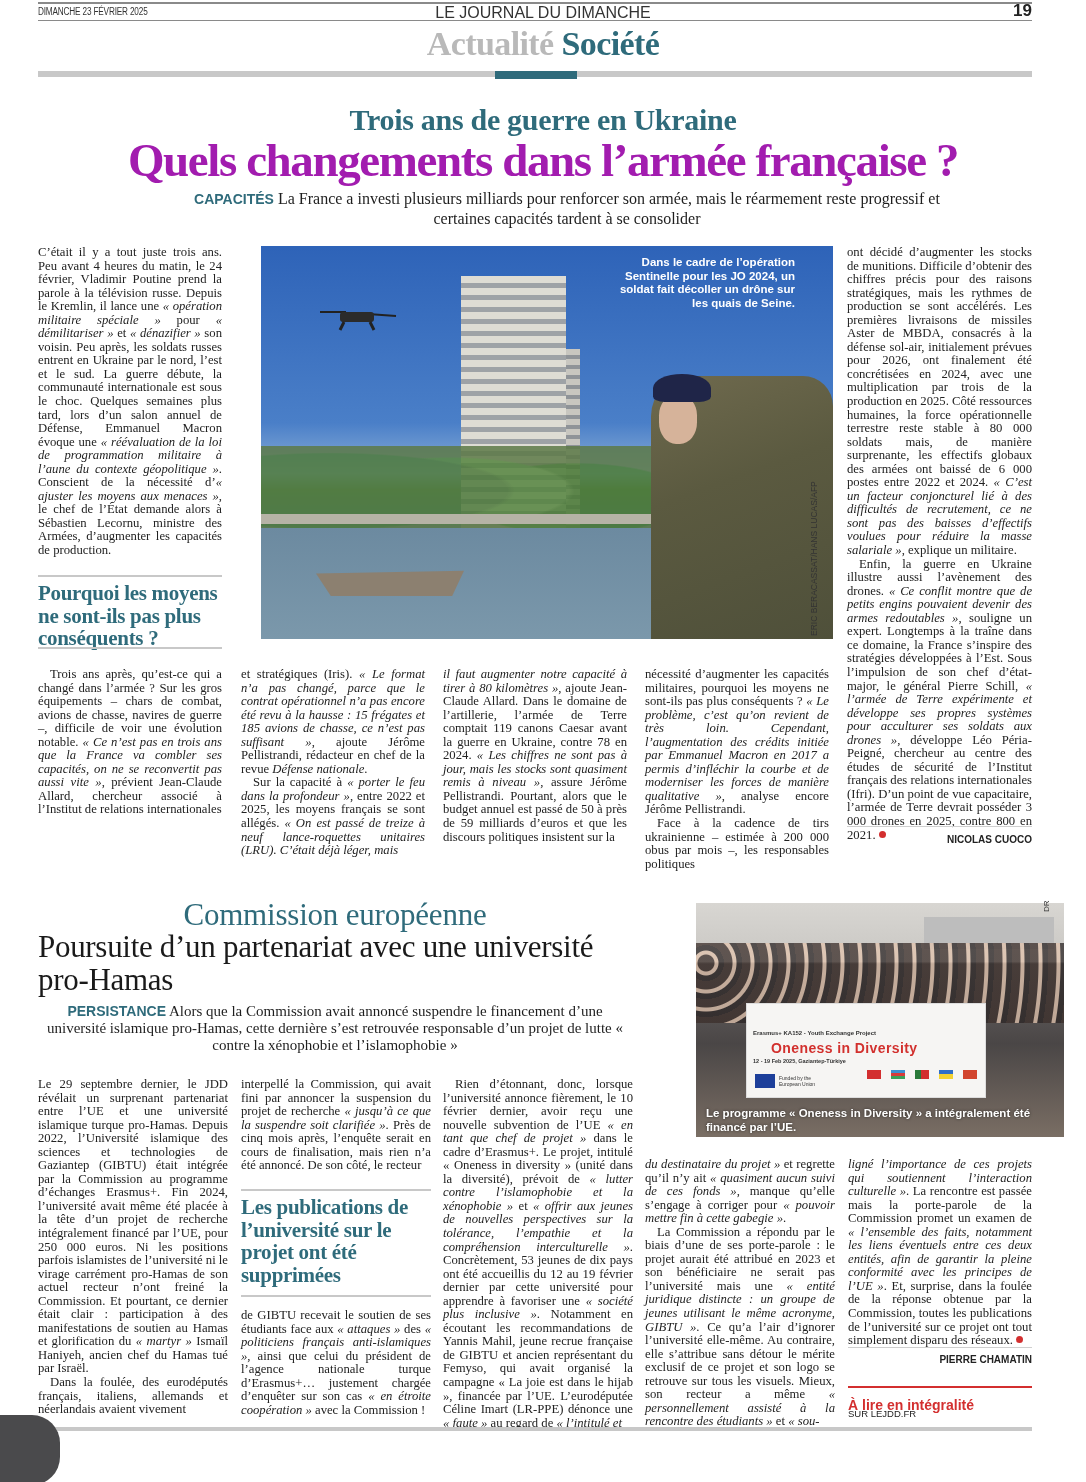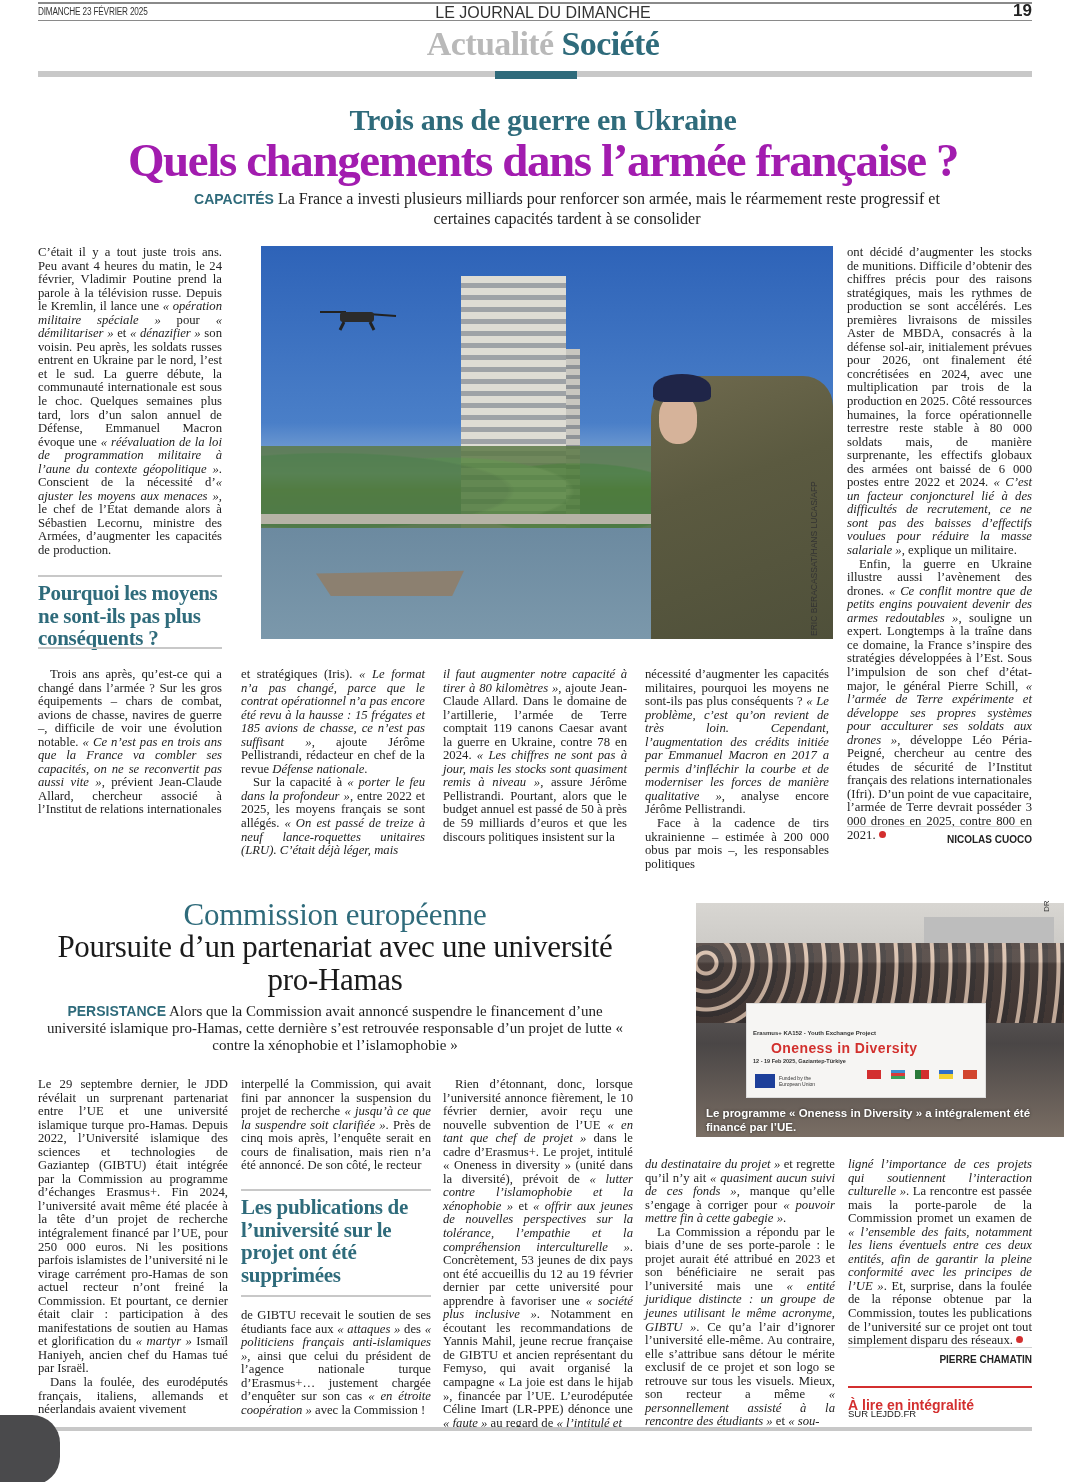--- a/index.html
+++ b/index.html
@@ -59,21 +59,21 @@
   .photo1 .face { position: absolute; left: 398px; top: 150px; width: 38px; height: 48px; background: #d6b39a; border-radius: 40% 40% 45% 45%; }
   .photo-caption1 { position: absolute; right: 38px; top: 10px; width: 190px; text-align: right; font-family: "Liberation Sans", sans-serif; font-weight: bold; font-size: 11.5px; line-height: 13.5px; color: #ffffff; }
   .credit1 { left: 809px; top: 636px; transform: rotate(-90deg); transform-origin: left top; font-family: "Liberation Sans", sans-serif; font-size: 8.5px; color: #333; white-space: nowrap; width: 200px; }
 
   .sig1-rule { left: 847px; top: 826px; width: 185px; height: 1px; background: #cfcfcf; }
   .sig1 { left: 847px; top: 834px; width: 185px; text-align: right; font-family: "Liberation Sans", sans-serif; font-weight: bold; font-size: 10px; color: #222; }
   .end-dot { display: inline-block; width: 7px; height: 7px; border-radius: 50%; background: #d32f2f; margin-left: 3px; vertical-align: 1px; }
 
   
   .kicker2 { left: 38px; width: 594px; top: 897px; text-align: center; color: #2f6b7b; font-size: 31px; letter-spacing: -0.2px; }
-  .headline2 { left: 38px; width: 594px; top: 930px; text-align: center; color: #1a1a1a; font-size: 31px; line-height: 33px; letter-spacing: -0.3px; }
+  .headline2 { left: 38px; width: 594px; top: 930px; text-align: left; color: #1a1a1a; font-size: 31px; line-height: 33px; letter-spacing: -0.3px; }
   .chapo2 { left: 38px; width: 594px; top: 1003px; text-align: center; font-size: 15px; line-height: 17px; color: #1e1e1e; }
 
   .photo2 { left: 696px; top: 903px; width: 368px; height: 234px; overflow: hidden; background: linear-gradient(#d8d6d2 0%, #c9c7c3 25%, #6e6a68 26%, #4a4646 60%, #7a6e64 100%); }
   .photo2 .hood { position: absolute; right: 10px; top: 14px; width: 130px; height: 32px; background: #bdbdbd; }
   .photo2 .crowd { position: absolute; left: 0; top: 40px; width: 100%; height: 80px; background: repeating-radial-gradient(circle at 10px 20px, #3b2e2a 0 8px, #e2c4ae 9px 12px, #2a2424 13px 18px); opacity: 0.75; }
   .photo2 .banner { position: absolute; left: 50px; top: 100px; width: 240px; height: 95px; background: #f6f5f3; border: 1px solid #ddd; }
   .banner .b-sub { position: absolute; left: 6px; top: 26px; font-family: "Liberation Sans", sans-serif; font-weight: bold; font-size: 6px; color: #333; }
   .banner .b-title { position: absolute; left: 24px; top: 36px; font-family: "Liberation Sans", sans-serif; font-weight: bold; font-size: 14px; color: #d2302d; letter-spacing: 0.4px; }
   .banner .b-date { position: absolute; left: 6px; top: 54px; font-family: "Liberation Sans", sans-serif; font-weight: bold; font-size: 5.5px; color: #333; }
   .banner .b-eu { position: absolute; left: 8px; top: 70px; width: 20px; height: 14px; background: #1d3f9a; }
@@ -169,20 +169,21 @@
   <svg class="drone" viewBox="0 0 84 28">
     <line x1="4" y1="8" x2="30" y2="8" stroke="#222" stroke-width="2"></line>
     <line x1="52" y1="10" x2="80" y2="12" stroke="#222" stroke-width="2"></line>
     <rect x="24" y="8" width="34" height="10" rx="3" fill="#2b2b2b"></rect>
     <line x1="28" y1="18" x2="24" y2="26" stroke="#222" stroke-width="3"></line>
     <line x1="54" y1="18" x2="58" y2="26" stroke="#222" stroke-width="3"></line>
   </svg>
   <div class="soldier"></div>
   <div class="face"></div>
   <div class="beret"></div>
+  <div class="photo-caption1">Dans le cadre de l’opération Sentinelle pour les JO 2024, un soldat fait décoller un drône sur les quais de Seine.</div>
 </div>
 <div class="abs credit1">ERIC BERACASSAT/HANS LUCAS/AFP</div>
 
 <div class="abs kicker2">Commission européenne</div>
 <div class="abs headline2">Poursuite d’un partenariat avec une université pro-Hamas</div>
 <div class="abs chapo2">
   <span class="chapo-tag">PERSISTANCE</span>
   <span>Alors que la Commission avait annoncé suspendre le financement d’une université islamique pro-Hamas, cette dernière s’est retrouvée responsable d’un projet de lutte « contre la xénophobie et l’islamophobie »</span>
 </div>
 

